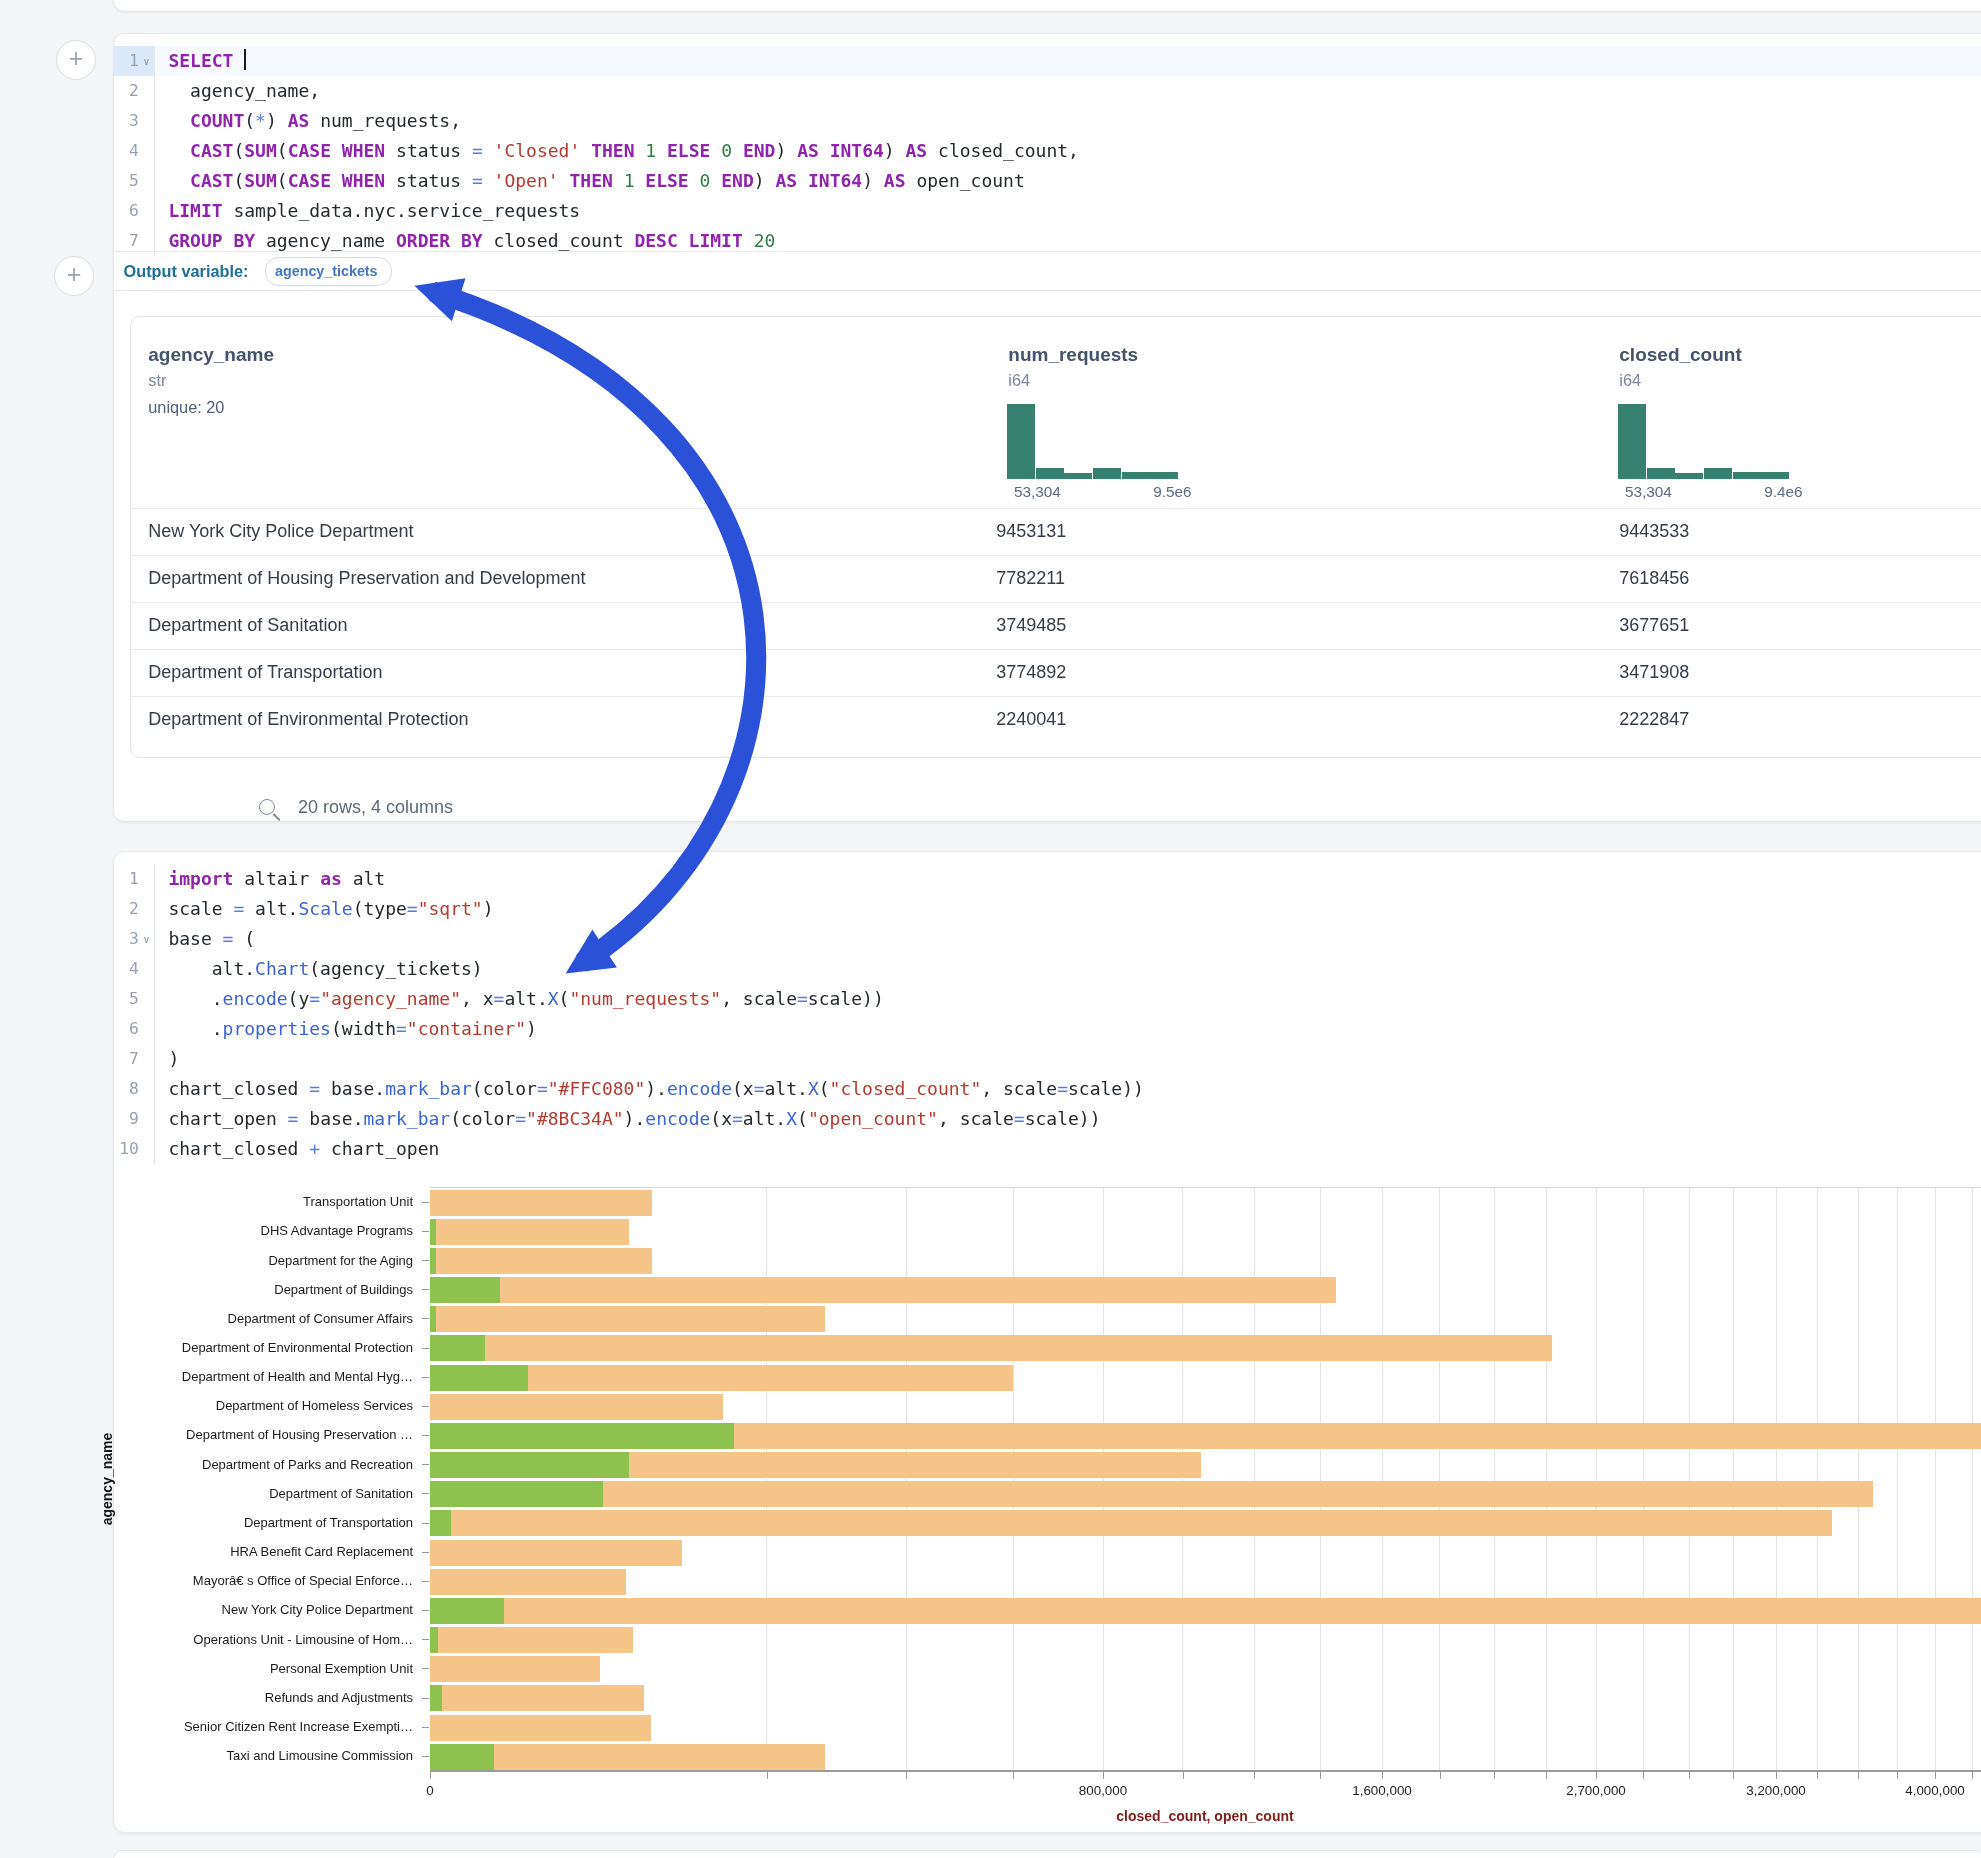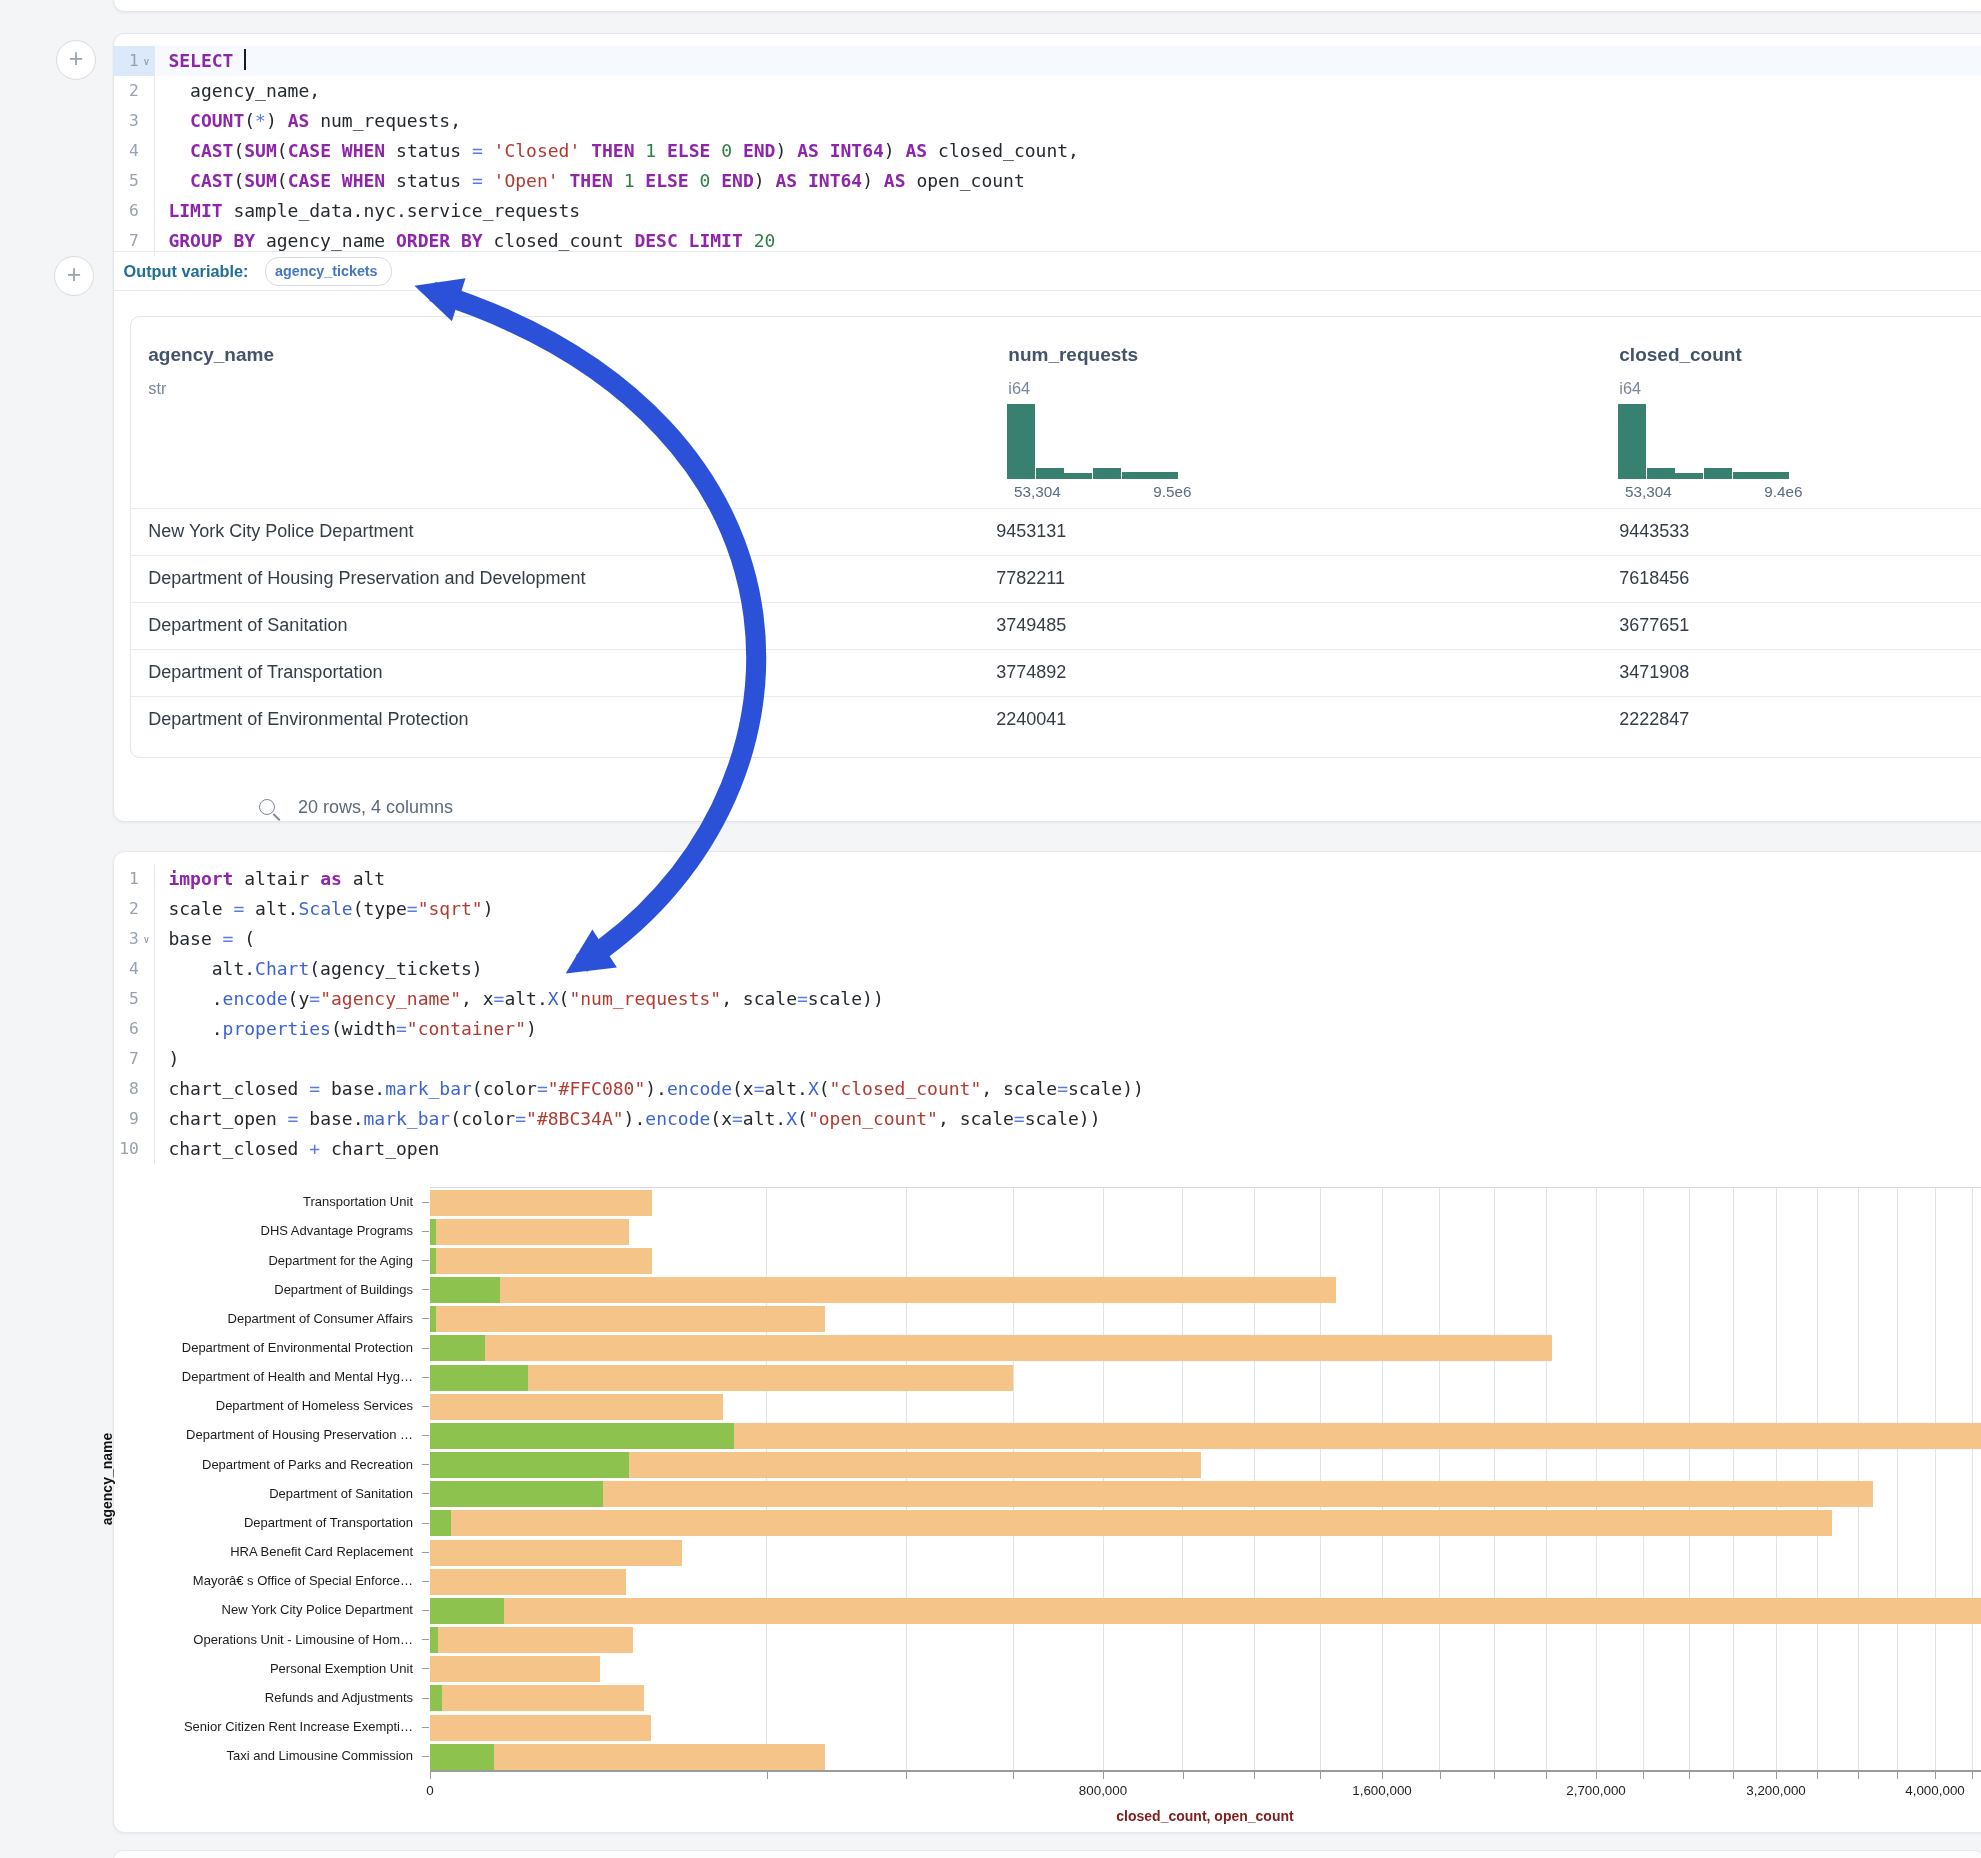--- a/index.html
+++ b/index.html
@@ -32,21 +32,21 @@
         border-bottom:1px solid #e8eaee;display:flex;align-items:center;}
   .outvar-label{margin-left:9.6px;font-size:16.3px;font-weight:bold;color:#1f6e96;}
   .outvar-pill{margin-left:17px;width:107px;height:27px;border:1px solid #d5dade;border-radius:13.4px;
         font-size:14.3px;font-weight:bold;color:#4577c2;line-height:27px;padding:0 8.6px;
         overflow:hidden;white-space:nowrap;cursor:pointer;background:#fff;}
   
   .table-card{position:absolute;left:16.3px;top:282px;width:1872px;height:440px;
         border:1px solid #e2e5e9;border-radius:9.6px;overflow:hidden;background:#fff;}
   .col-head{position:absolute;top:0;height:191px;}
   .col-name{font-size:19px;font-weight:bold;color:#44536b;margin-top:27px;}
-  .col-type{font-size:16.3px;color:#7a8699;margin-top:13px;}
+  .col-type{font-size:16.3px;color:#7a8699;margin-top:5px;}
   .col-stat{font-size:16.3px;color:#51607a;margin-top:7.6px;}
   .hist{position:absolute;width:172px;height:76px;top:86px;left:-1px;}
   .hist .hbar{position:absolute;bottom:0;width:28px;background:#38806f;}
   .hist-min{position:absolute;top:166px;left:5.7px;font-size:15.3px;color:#5a6b80;}
   .hist-max{position:absolute;top:166px;left:145px;font-size:15.3px;color:#5a6b80;}
   .trow{position:absolute;left:0;width:100%;height:47px;border-top:1px solid #e9ebee;
         font-size:18px;color:#333c48;cursor:default;}
   .trow span{position:absolute;top:12.4px;}
   .tfoot-icon{position:absolute;left:145px;top:765px;width:14.3px;height:14.3px;
         border:1.9px solid #7e8896;border-radius:50%;cursor:pointer;}
@@ -95,20 +95,21 @@
 
     <div class="outvar-row">
       <span class="outvar-label">Output variable:</span>
       <span class="outvar-pill">agency_tickets</span>
     </div>
 
     <div class="table-card">
       <div class="col-head" style="left:17px;width:813px;">
         <div class="col-name">agency_name</div>
         <div class="col-type">str</div>
+        <div class="col-stat">unique: 20</div>
       </div>
       <div class="col-head" style="left:877px;width:574px;">
         <div class="col-name">num_requests</div>
         <div class="col-type">i64</div>
         <div class="hist">
             <div class="hbar" style="left: 0px; height: 75px;"></div>
             <div class="hbar" style="left: 29px; height: 11.5px;"></div>
             <div class="hbar" style="left: 57px; height: 5.7px;"></div>
             <div class="hbar" style="left: 86px; height: 11.5px;"></div>
             <div class="hbar" style="left: 115px; height: 6.7px;"></div>

